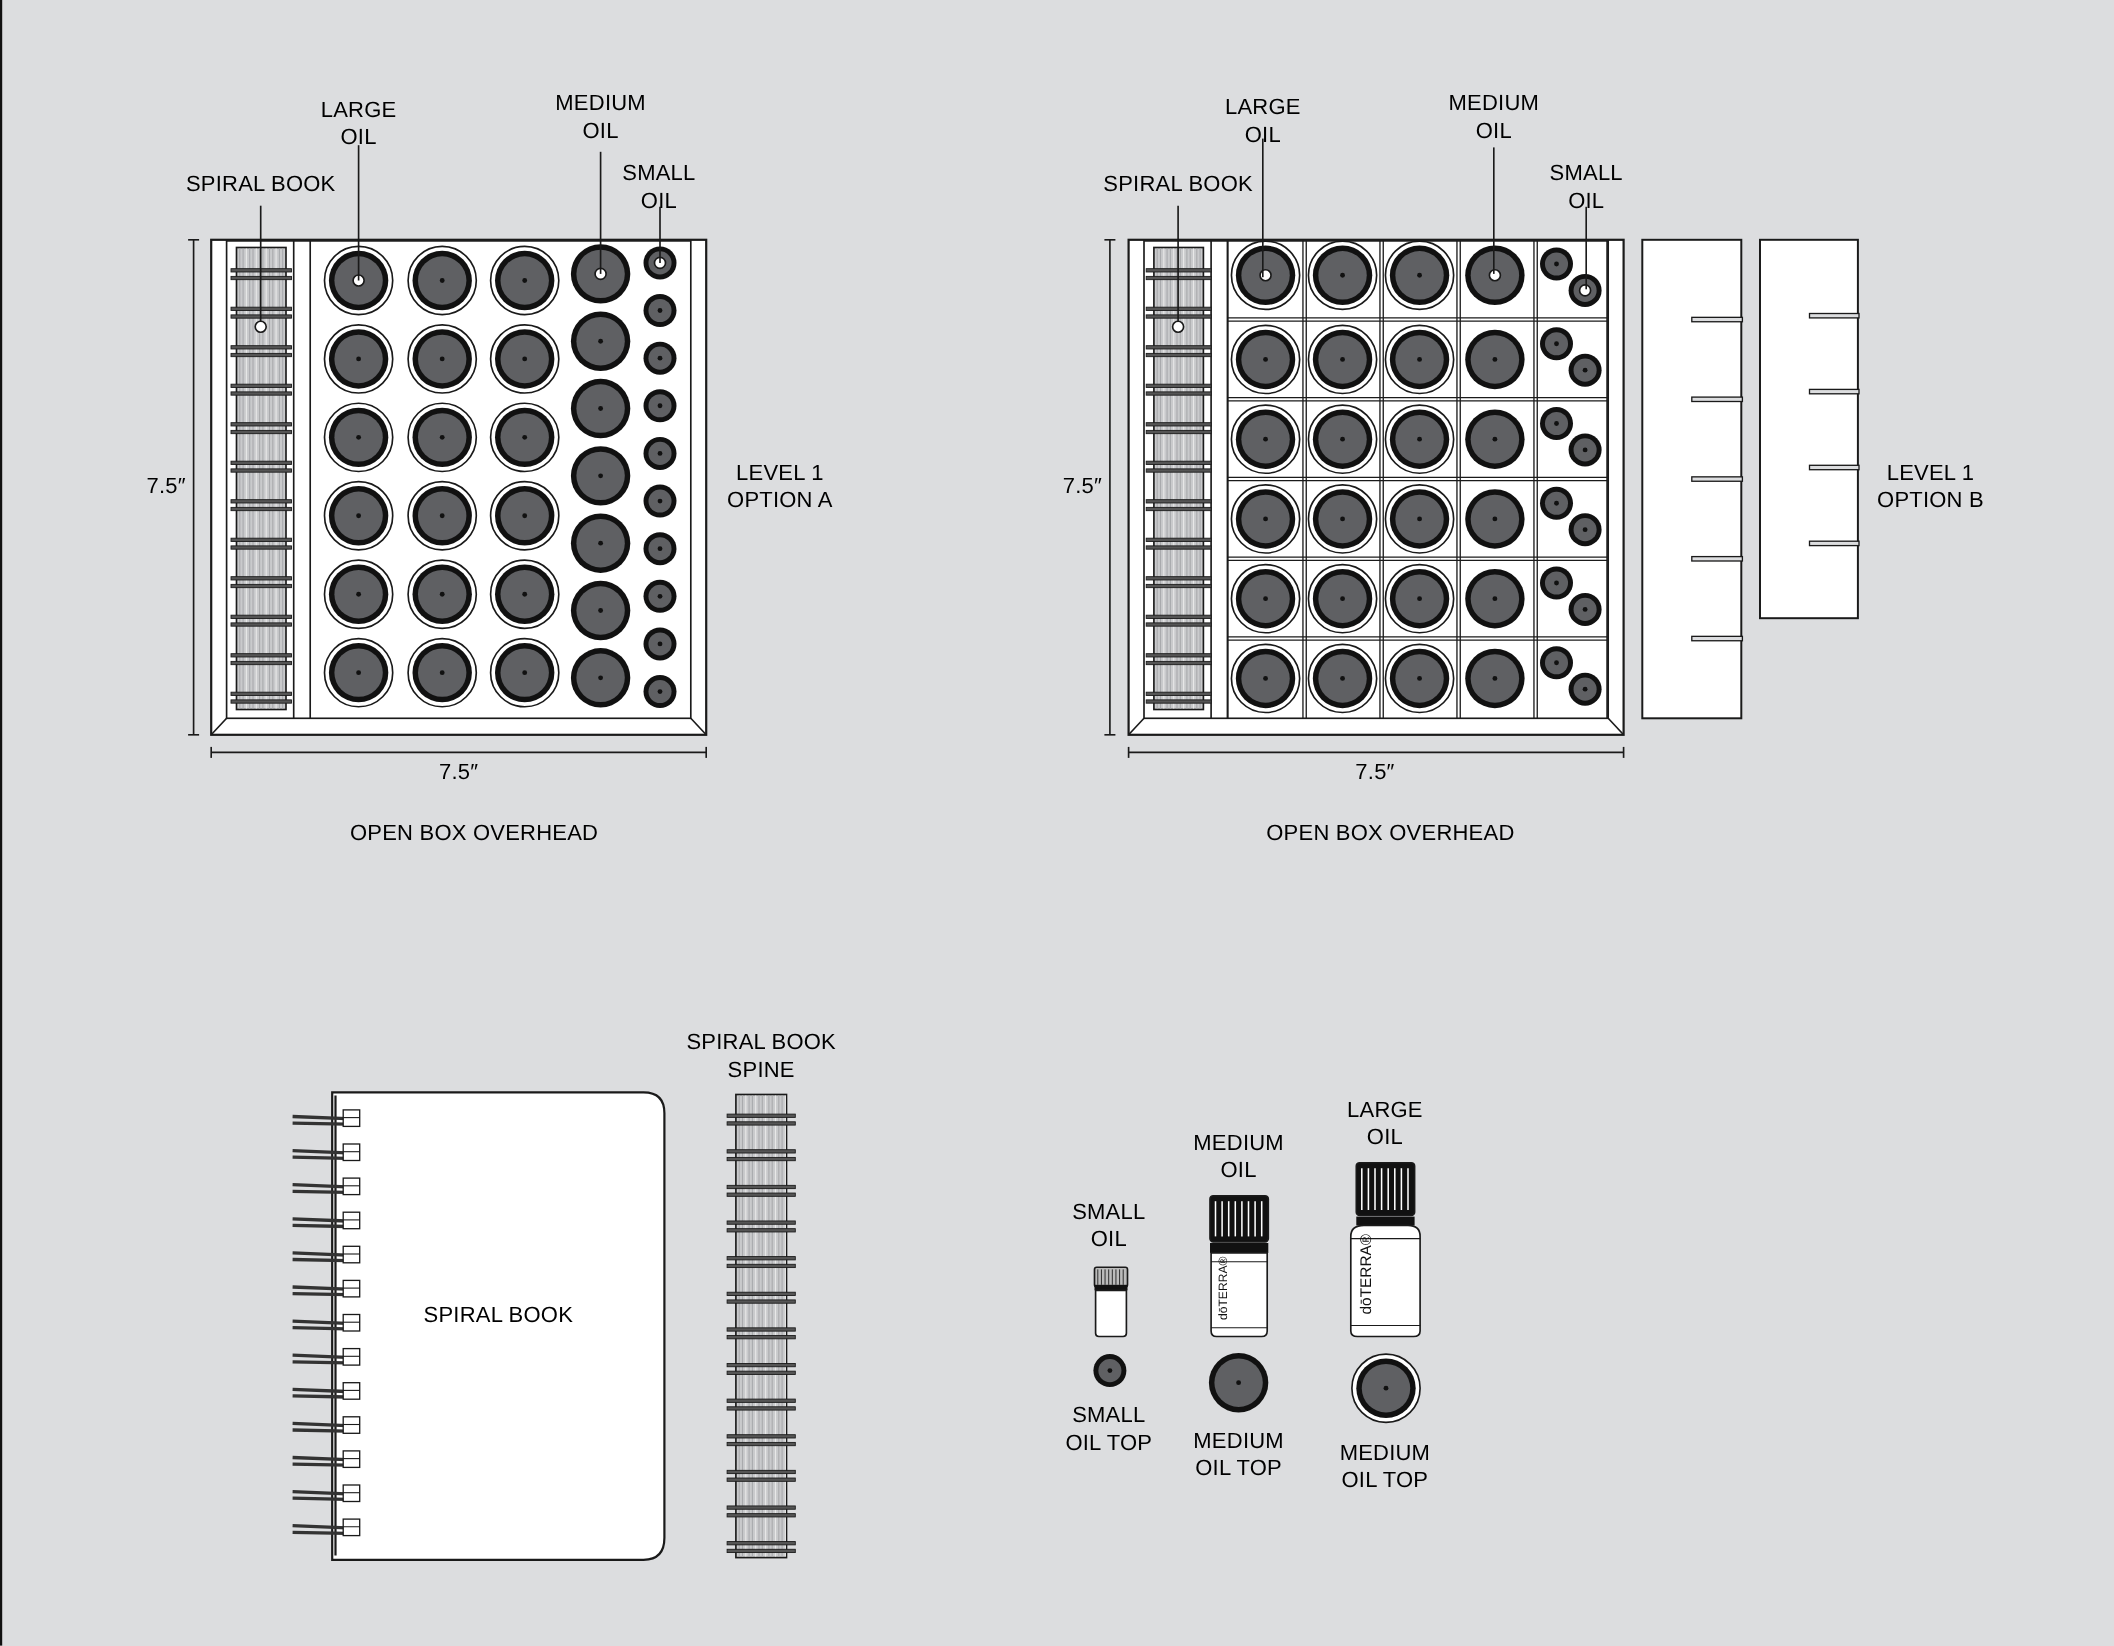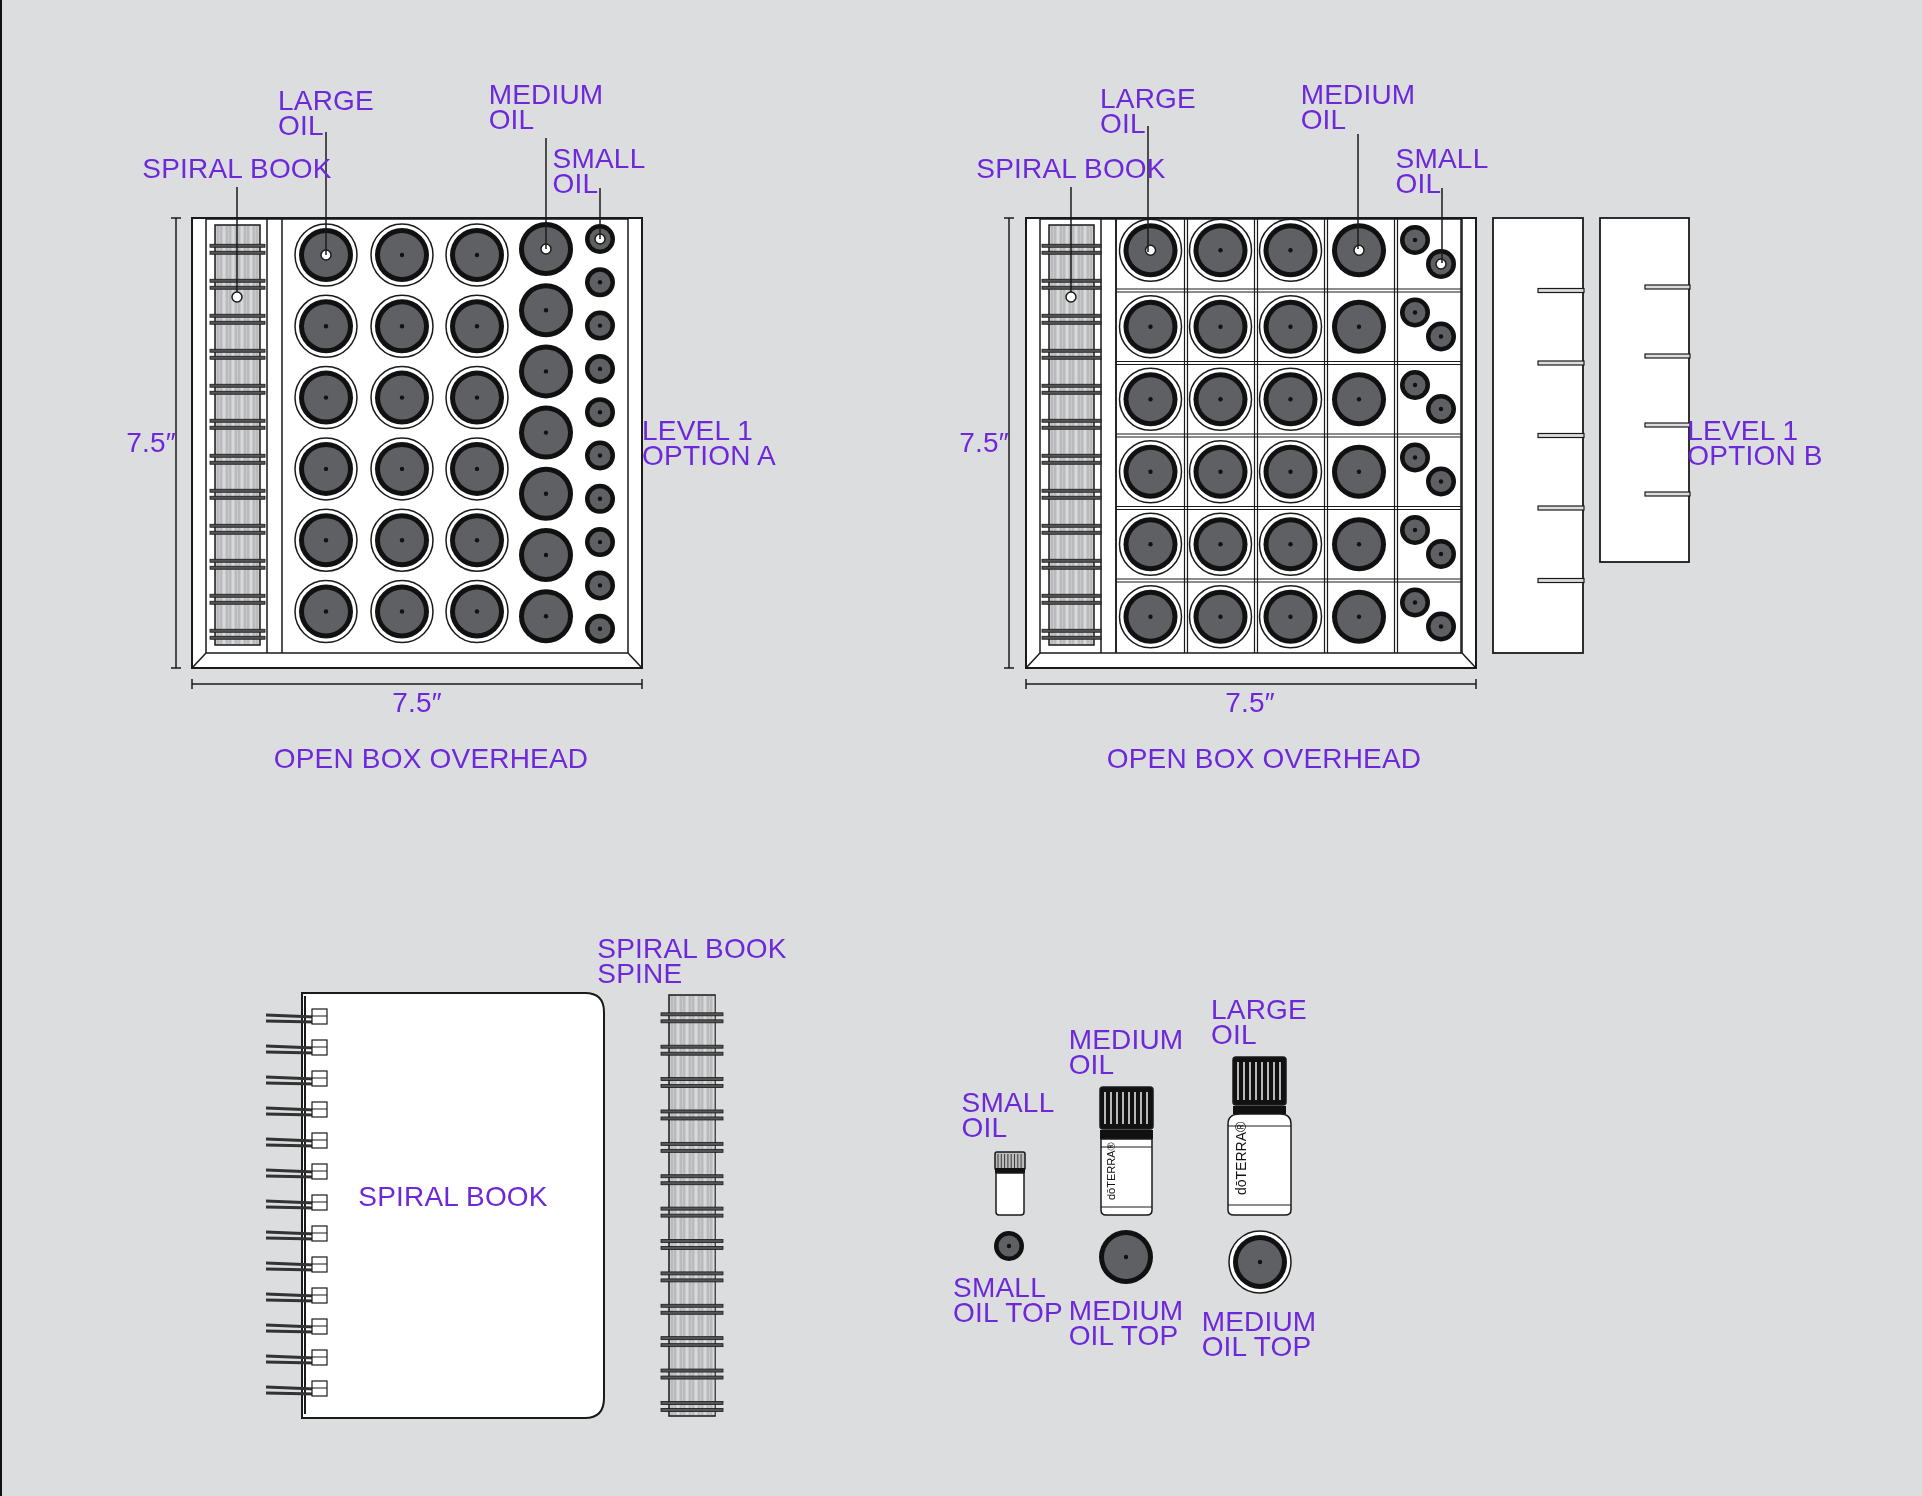--- a/index.html
+++ b/index.html
@@ -5,22 +5,22 @@
   html, body { margin: 0; padding: 0; }
   body {
     width: 1922px; height: 1496px;
     background: #dcdddf;
     font-family: "Liberation Sans", "DejaVu Sans", sans-serif;
     position: relative; overflow: hidden;
   }
   #canvas { position: absolute; left: 0; top: 0; width: 1922px; height: 1496px; }
   .frame-left { position: absolute; left: 0; top: 0; width: 2px; height: 1496px; background: #111; }
   .lbl {
-    position: absolute; color: #6d28d9; font-size: 28px; line-height: 25px;
-    white-space: pre-line; letter-spacing: 0.2px;
+    position: absolute; color: #000000; font-size: 20px; line-height: 25px;
+    text-align: center; white-space: pre-line; letter-spacing: 0.2px;
     transform: translateX(-50%);
   }
   svg text { font-family: "Liberation Sans", "DejaVu Sans", sans-serif; }
 </style>
 </head>
 <body>
 
 <div class="frame-left"></div>
 <svg id="canvas" xmlns="http://www.w3.org/2000/svg" width="1922" height="1496" viewBox="0 0 1922 1496">
     <g>

